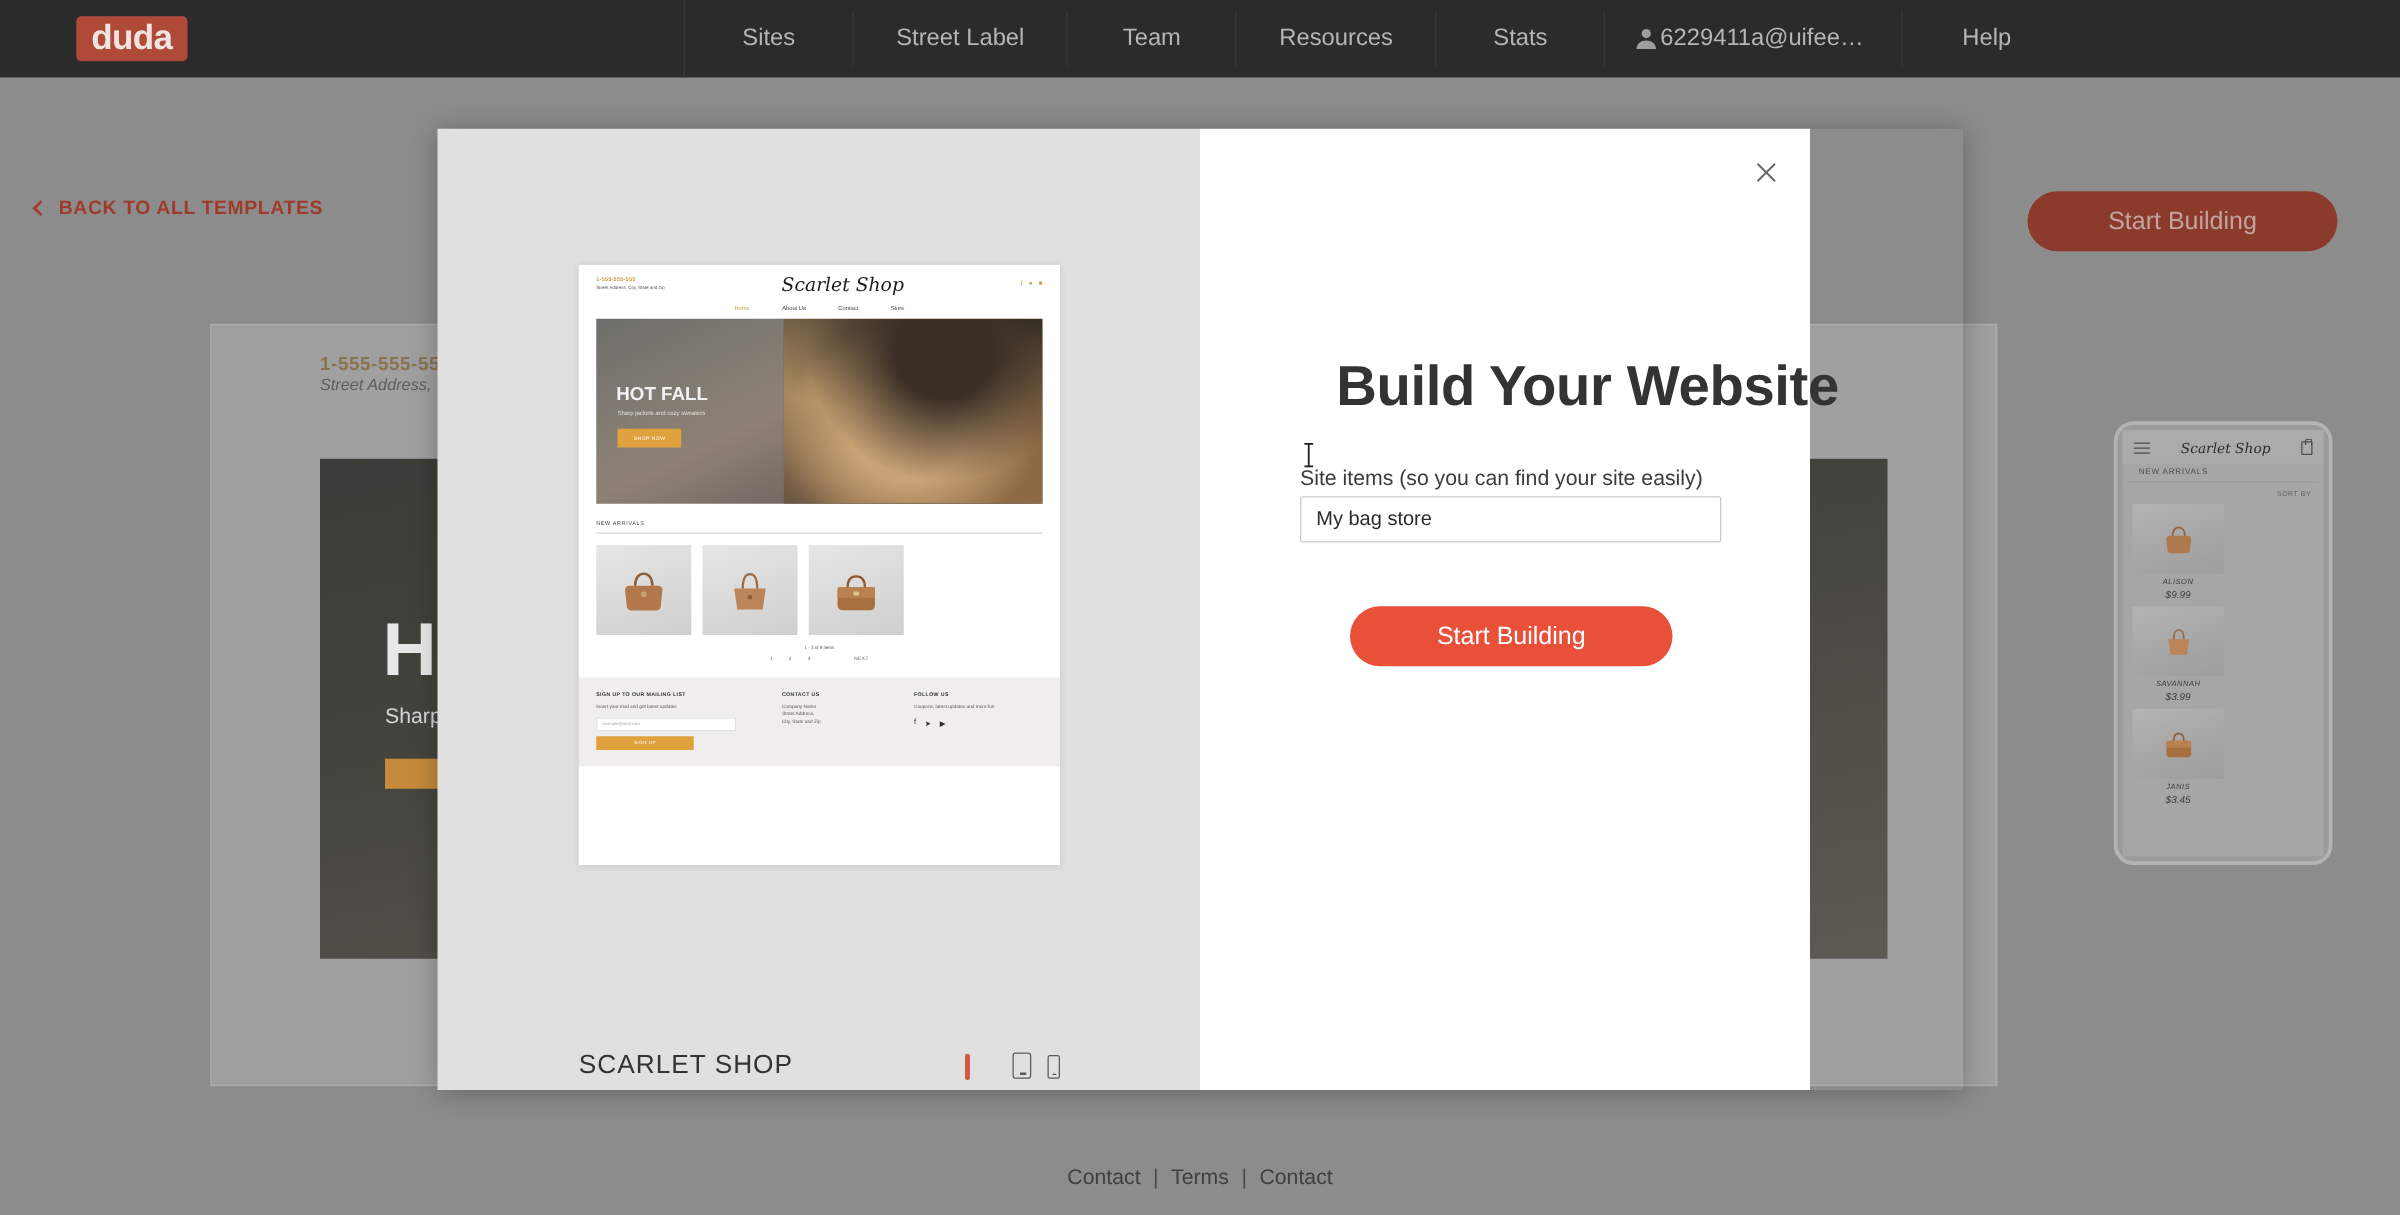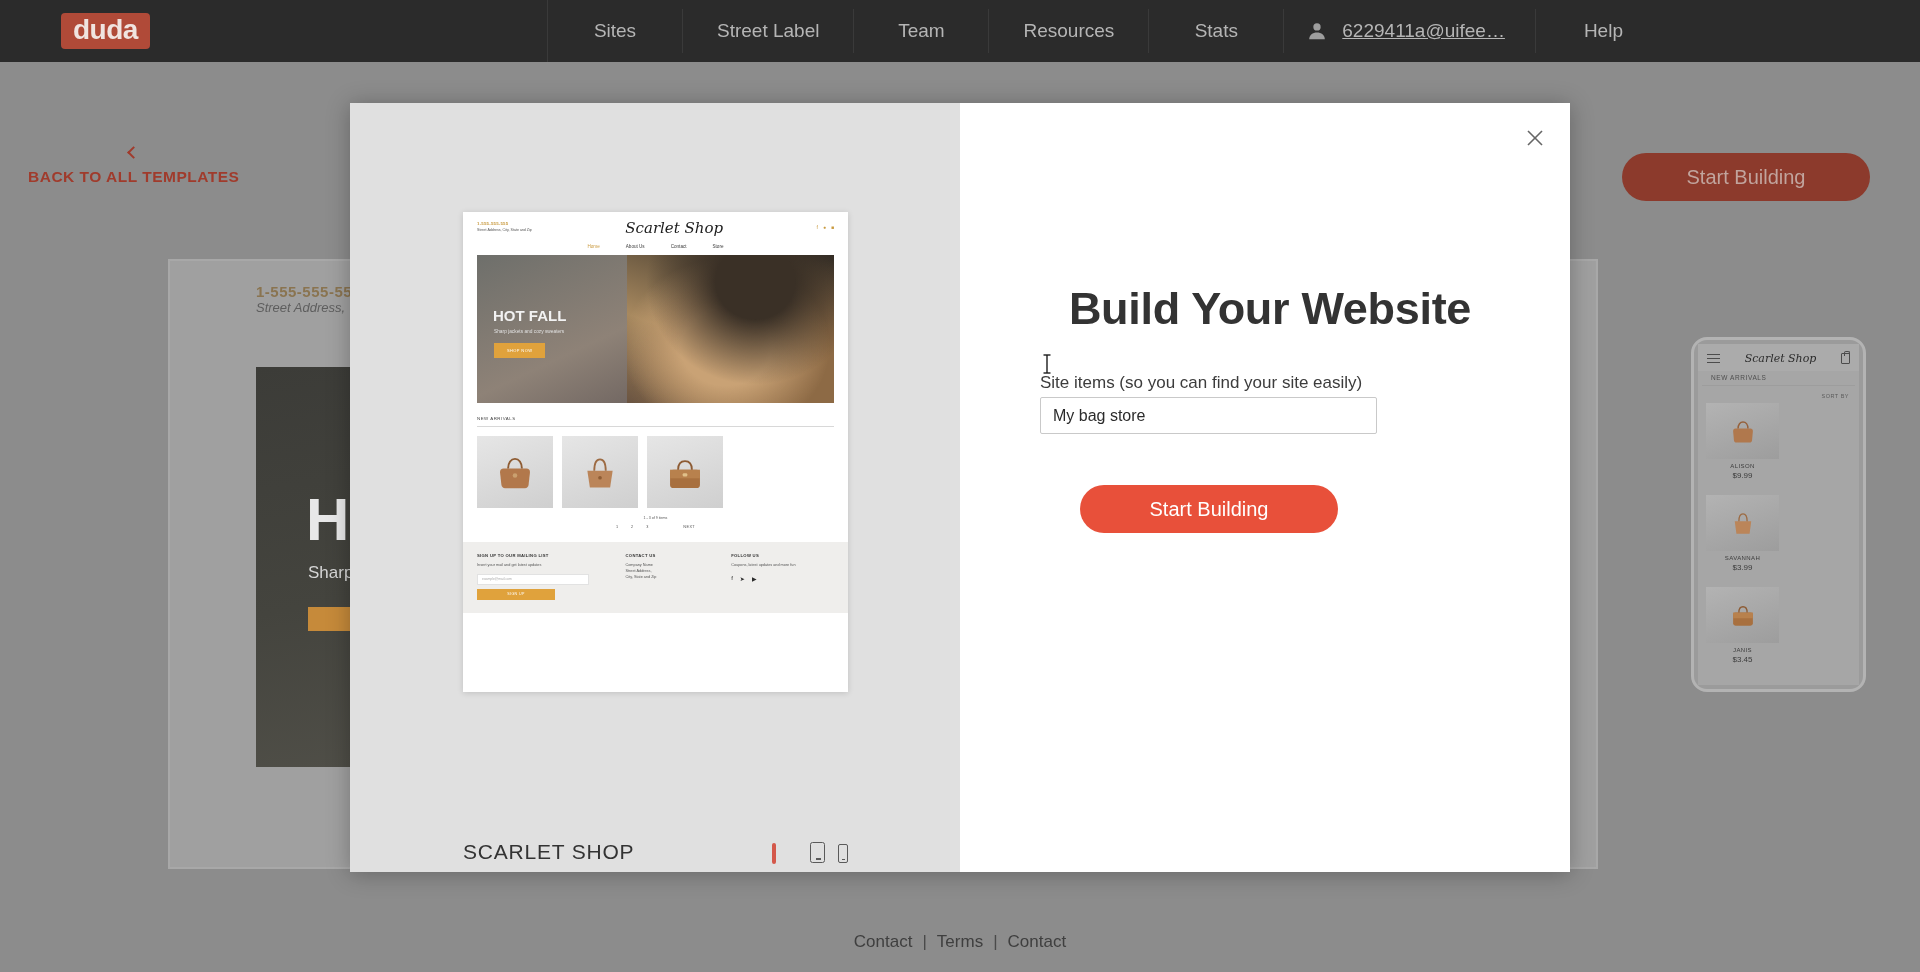--- a/index.html
+++ b/index.html
@@ -38,41 +38,40 @@
     display: flex; align-items: center; justify-content: center;
     color: #b5b5b5;
     font-size: 19px;
     border-right: 1px solid #3a3a3a;
     padding: 0 34px;
     min-width: 135px;
     cursor: pointer;
   }
   .nav-item.user {
     padding-left: 22px; padding-right: 30px;
-    gap: 14px; min-width: 0; text-decoration: underline;
+    gap: 0; min-width: 0;
   }
   .nav-item.help { border-right: none; padding: 0 40px; }
   .user-icon { display: flex; align-items: center; }
 
   
   .subbar {
     position: absolute; top: 62px; left: 0;
     width: 1920px; height: 105px;
     background: #8c8c8c;
     z-index: 30;
   }
   .back-link {
     position: absolute; left: 28px; top: 105px;
     transform: translateY(-50%);
     display: flex; align-items: center; gap: 10px;
     color: #a03b2c;
     font-size: 15.5px; font-weight: bold;
     letter-spacing: 0.5px;
     cursor: pointer;
-    flex-direction: column;
   }
   .chev-left {
     width: 9px; height: 9px;
     border-left: 2px solid #a03b2c;
     border-bottom: 2px solid #a03b2c;
     transform: rotate(45deg);
     margin-bottom: 1px;
   }
   .devbar {
     position: absolute; left: 795px; top: 77px;
@@ -165,21 +164,21 @@
   .bagicon:before {
     content:""; position: absolute; left: 2px; top:-3.5px;
     width: 4px; height: 4px; border: 1.4px solid #4c4c4c; border-bottom:none;
     border-radius: 2px 2px 0 0;
   }
   .mob-sec {
     font-size: 6.5px; color: #4e4e4e; letter-spacing: .6px;
     padding: 3px 9px 4px 9px; border-bottom: 1px solid #9d9d9d; margin: 0 4px;
   }
   .mob-sort { font-size: 5.5px; color: #5c5c5c; text-align: right; padding: 7px 10px 4px 0; letter-spacing:.5px; }
-  .mob-grid { display: flex; flex-wrap: wrap; gap: 15px; padding: 0 8px; }
+  .mob-grid { display: flex; flex-wrap: wrap; gap: 5px; padding: 0 8px; font-style: italic; }
   .mob-cell { width: 73px; text-align: center; }
   .mob-img {
     width: 73px; height: 56px;
     background: linear-gradient(160deg,#b3b3b3,#9d9d9d);
     display:flex;align-items:center;justify-content:center;
   }
   .mob-name { font-size: 6px; color: #3c3c3c; margin-top: 4px; letter-spacing:.4px;}
   .mob-price { font-size: 8px; color: #3c3c3c; margin-top: 2px; }
 
   
@@ -200,21 +199,21 @@
     display: flex;
     box-shadow: 0 2px 22px rgba(0,0,0,.28);
     z-index: 60;
   }
   .modal-left {
     width: 610px; height: 769px;
     background: #e0e0e0;
     position: relative;
   }
   .modal-right {
-    width: 610px; height: 769px;
+    width: 488px; height: 769px;
     background: #ffffff;
     position: relative;
   }
   .close-x {
     position: absolute; right: 22px; top: 22px;
     width: 26px; height: 26px; cursor: pointer;
     display: flex; align-items: center; justify-content: center;
   }
   .close-x svg { display:block; }
 

